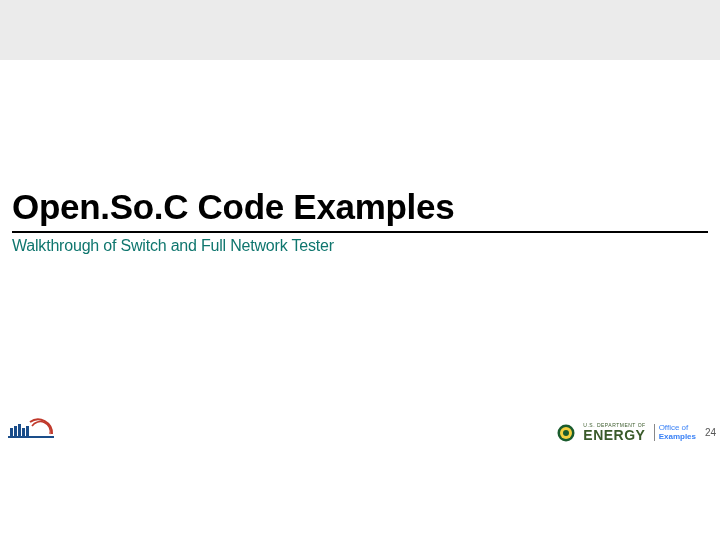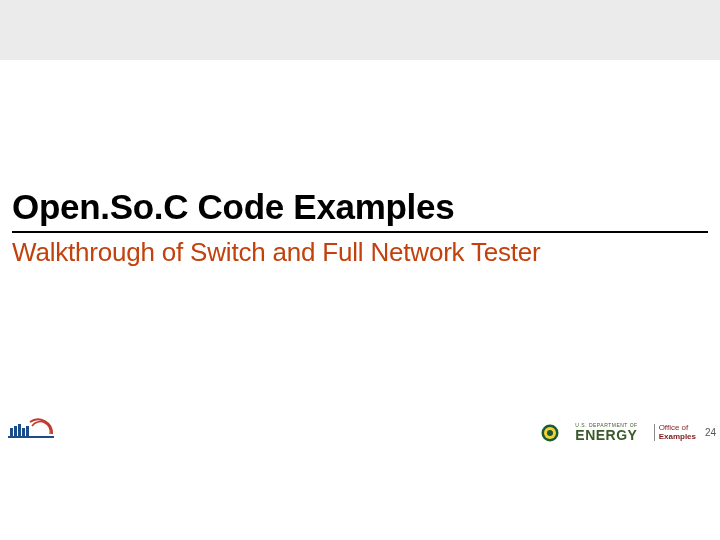--- a/index.html
+++ b/index.html
@@ -26,23 +26,23 @@
   }
   .title {
     font-size: 35px;
     font-weight: 700;
     color: #000000;
     letter-spacing: -0.3px;
     padding-bottom: 4px;
     border-bottom: 2px solid #000000;
   }
   .subtitle {
-    font-size: 26px;
+    font-size: 16px;
     font-weight: 400;
-    color: #c2410c;
+    color: #0f766e;
     margin-top: 4px;
     letter-spacing: -0.2px;
   }
   .page-number {
     position: absolute;
     right: 4px;
     bottom: 10px;
     font-size: 10px;
     color: #555555;
   }
@@ -57,34 +57,34 @@
     position: absolute;
     left: 8px;
     bottom: 6px;
   }
   .footer-right {
     position: absolute;
     right: 24px;
     bottom: 6px;
     display: flex;
     align-items: center;
-    gap: 16px;
+    gap: 8px;
   }
   .doe-text {
     display: flex;
     flex-direction: column;
     color: #3a5a2a;
     line-height: 1;
   }
   .doe-text .small { font-size: 5px; letter-spacing: 0.5px; }
   .doe-text .big { font-size: 14px; font-weight: 800; letter-spacing: 0.5px; }
   .office-text {
     display: flex;
     flex-direction: column;
-    color: #7f1d1d;
+    color: #3b82f6;
     line-height: 1.1;
     border-left: 1px solid #888;
     padding-left: 4px;
   }
   .office-text .l1 { font-size: 8px; font-weight: 400; }
   .office-text .l2 { font-size: 8px; font-weight: 700; }
 </style>
 </head>
 <body>
 

